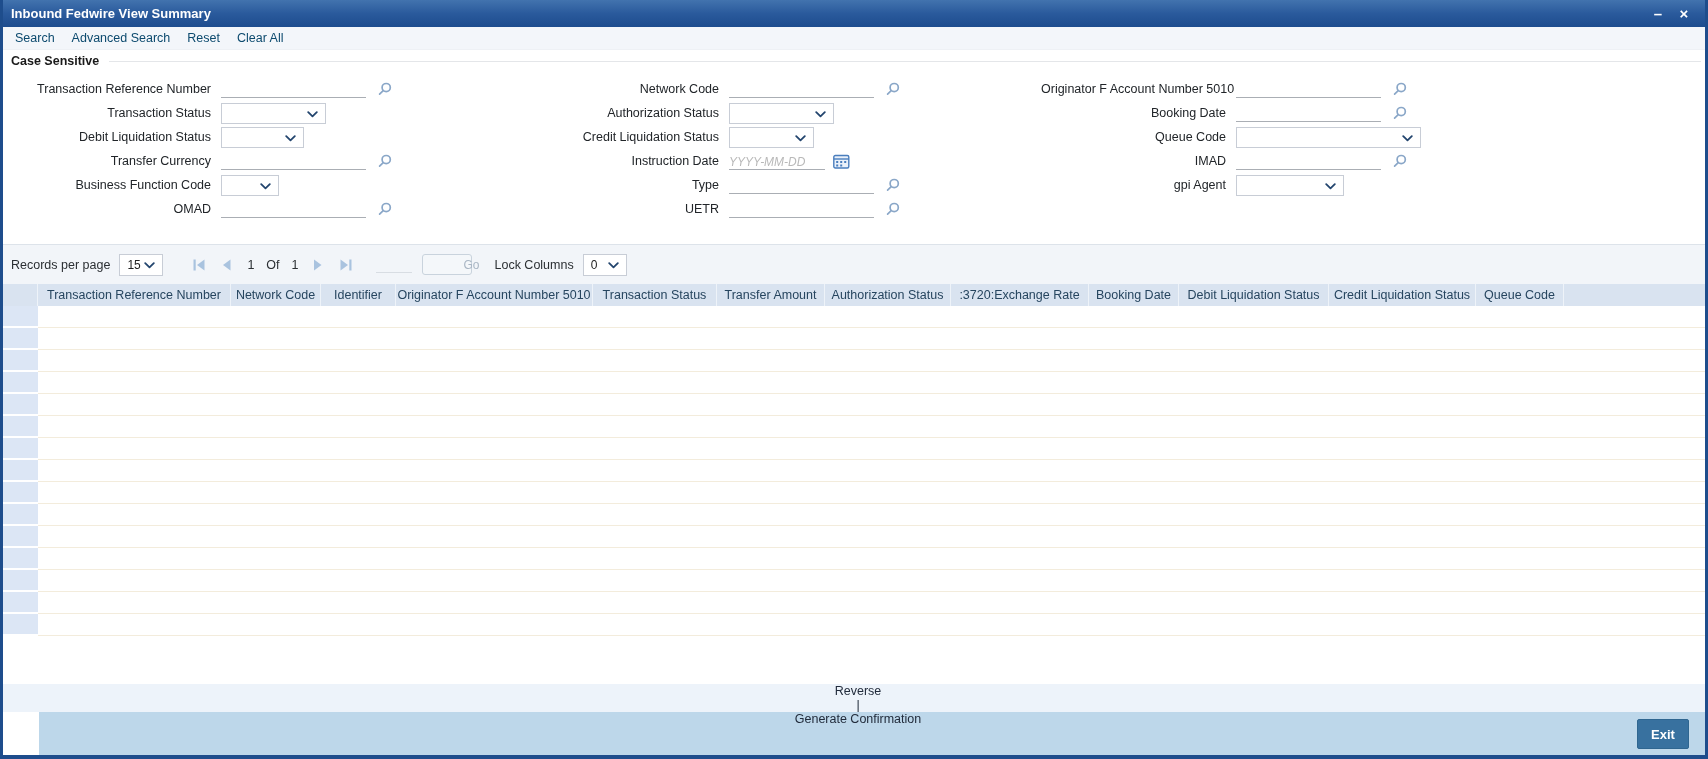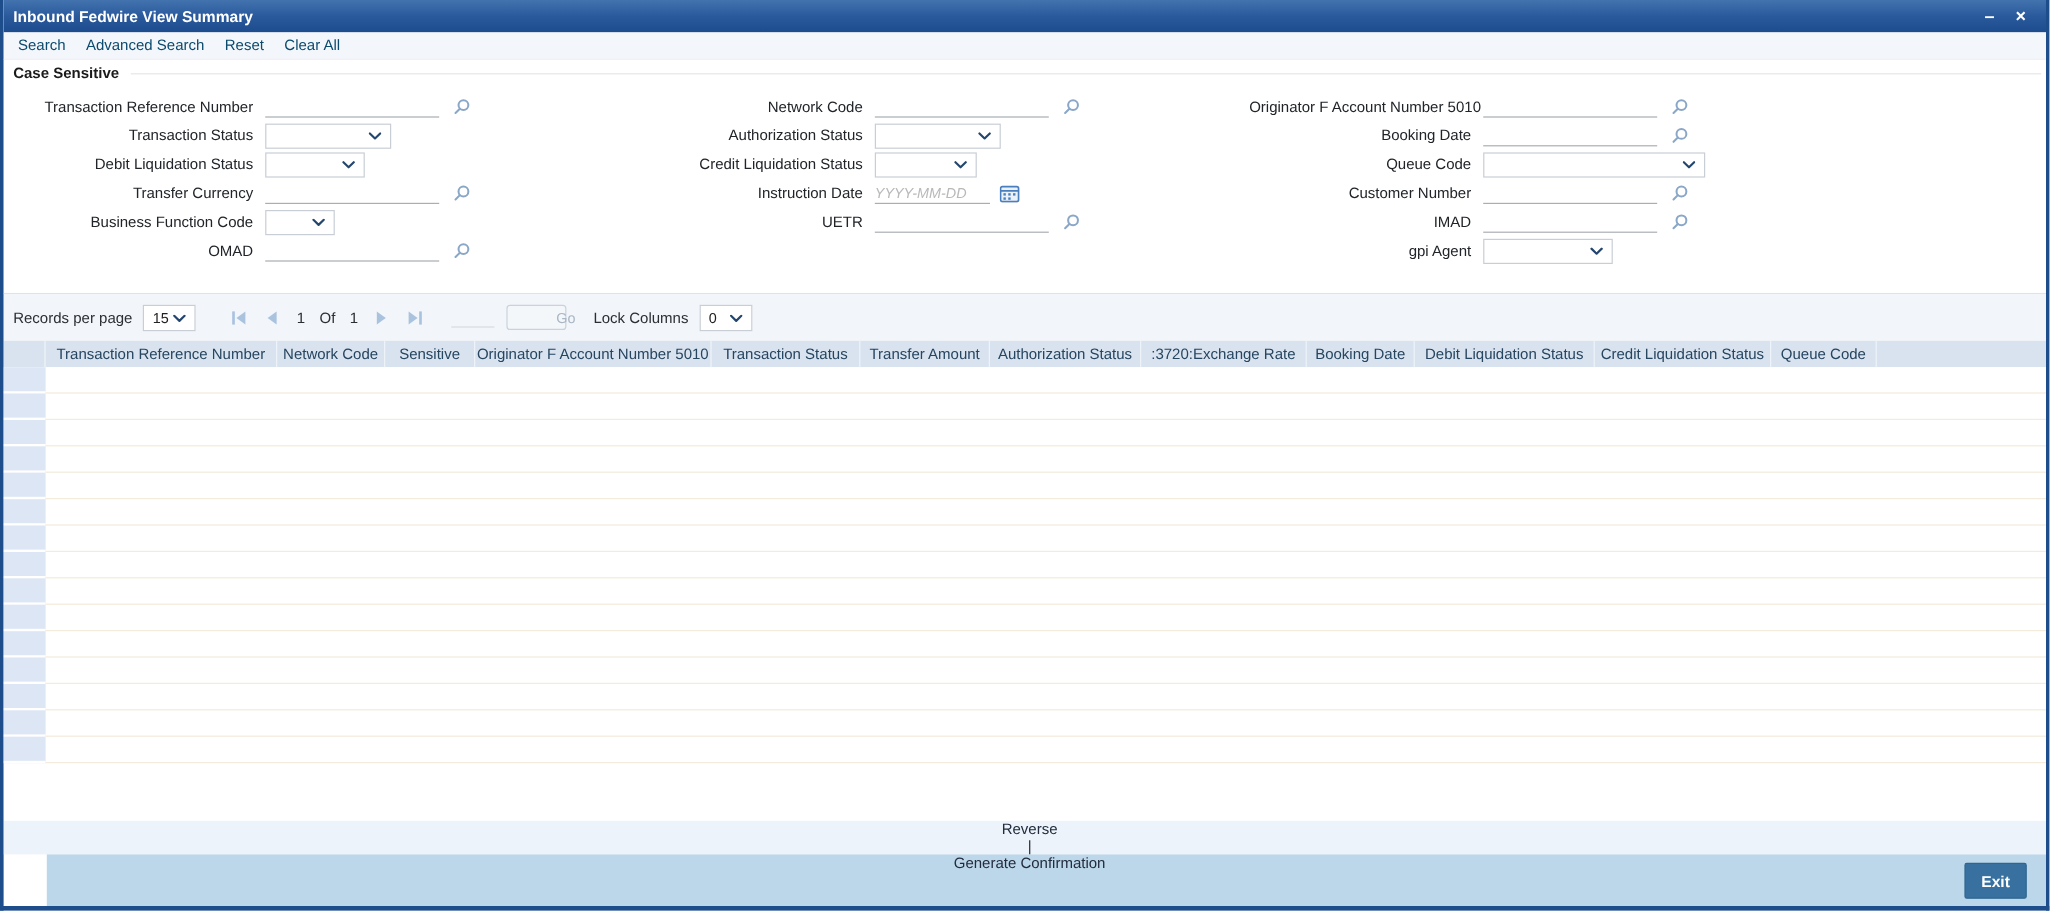--- a/index.html
+++ b/index.html
@@ -28,21 +28,21 @@
   .form-area { position: relative; height: 172px; background: #fff; }
   .fcol { position: absolute; top: 5px; }
   .fcol1 { left: 0; }   .fcol1 .flabel { width: 218px; }
   .fcol2 { left: 520px; } .fcol2 .flabel { width: 206px; }
   .fcol3 { left: 1038px; } .fcol3 .flabel { width: 195px; }
   .frow { height: 24px; display: flex; align-items: center; }
   .flabel { font-size: 12.5px; color: #212529; text-align: right; padding-right: 10px; white-space: nowrap; }
   .fwidget { width: 185px; display: flex; align-items: center; position: relative; }
   .lov-input {
     width: 145px; height: 18px; border: none; border-bottom: 1px solid #aaaeb4;
-    font-size: 15px; color: #15803d; outline: none; background: transparent; border-radius: 0;
+    font-size: 18px; color: #15803d; outline: none; background: transparent; border-radius: 0;
   }
   .lov-input.date { width: 96px; }
   .lov-input::placeholder { color: #b9b9b9; font-style: italic; font-size: 12px; }
   .lens { margin-left: 12px; display: inline-flex; cursor: pointer; }
   .cal { margin-left: 8px; display: inline-flex; cursor: pointer; }
   .sel {
     height: 21px; border: 1px solid #c8cdd6; background: #fff; display: flex;
     align-items: center; justify-content: flex-end; padding: 0 7px; cursor: pointer;
   }
   .sel .selval { flex: 1; font-size: 12px; color: #222; }
@@ -257,20 +257,31 @@
         <div class="fwidget">
           <input class="lov-input date" type="text" placeholder="YYYY-MM-DD" style="">
           <span class="cal">
               <svg width="17" height="15">
                 <use href="#i-cal"></use>
               </svg>
             </span>
         </div>
       </div>
       <div class="frow">
+        <label class="flabel">Type</label>
+        <div class="fwidget">
+          <input class="lov-input" type="text" style="">
+          <span class="lens">
+              <svg width="14" height="14">
+                <use href="#i-lens"></use>
+              </svg>
+            </span>
+        </div>
+      </div>
+      <div class="frow">
         <label class="flabel">UETR</label>
         <div class="fwidget">
           <input class="lov-input" type="text" style="">
           <span class="lens">
               <svg width="14" height="14">
                 <use href="#i-lens"></use>
               </svg>
             </span>
         </div>
       </div>
@@ -301,31 +312,20 @@
       </div>
       <div class="frow">
         <label class="flabel">Queue Code</label>
         <div class="fwidget">
           <div class="sel" style="width:193px">
             <span class="selval"></span>
             <span><svg width="11" height="7">
                   <use href="#i-chev"></use>
                 </svg></span>
           </div>
-        </div>
-      </div>
-      <div class="frow">
-        <label class="flabel">Customer Number</label>
-        <div class="fwidget">
-          <input class="lov-input" type="text" style="">
-          <span class="lens">
-              <svg width="14" height="14">
-                <use href="#i-lens"></use>
-              </svg>
-            </span>
         </div>
       </div>
       <div class="frow">
         <label class="flabel">IMAD</label>
         <div class="fwidget">
           <input class="lov-input" type="text" style="">
           <span class="lens">
               <svg width="14" height="14">
                 <use href="#i-lens"></use>
               </svg>
@@ -385,21 +385,21 @@
       <span><svg width="11" height="7">
             <use href="#i-chev"></use>
           </svg></span>
     </div>
   </div>
 
   <div class="thead">
     <div class="th gutter c0"></div>
     <div class="th c1">Transaction Reference Number</div>
     <div class="th c2">Network Code</div>
-    <div class="th c3">Sensitive</div>
+    <div class="th c3">Identifier</div>
     <div class="th c4">Originator F Account Number 5010</div>
     <div class="th c5">Transaction Status</div>
     <div class="th c6">Transfer Amount</div>
     <div class="th c7">Authorization Status</div>
     <div class="th c8">:3720:Exchange Rate</div>
     <div class="th c9">Booking Date</div>
     <div class="th c10">Debit Liquidation Status</div>
     <div class="th c11">Credit Liquidation Status</div>
     <div class="th c12">Queue Code</div>
     <div class="th cfill"></div>

